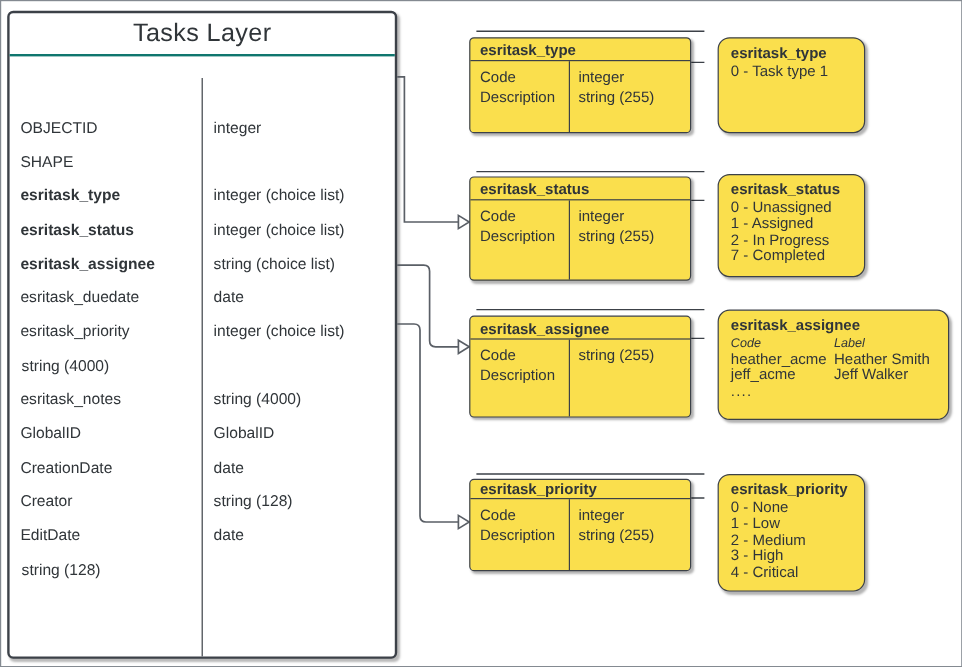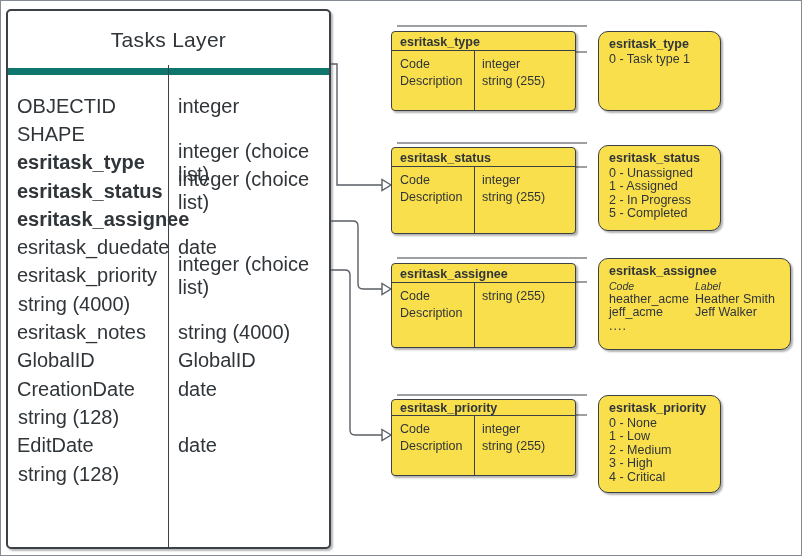--- a/index.html
+++ b/index.html
@@ -10,28 +10,28 @@
     font-family:"Liberation Sans","DejaVu Sans",sans-serif;color:#303539;
   }
 
   
   .main-table{
     position:absolute;left:5px;top:8px;width:325px;height:540px;
     background:#fff;border:2px solid #3c4148;border-radius:5px;
     box-shadow:2px 2px 2px rgba(0,0,0,.28);
   }
   .mt-title{
-    height:64px;border-bottom:7px solid #0f766e;
+    height:36px;border-bottom:2px solid #0f766e;
     display:flex;align-items:center;justify-content:center;
     font-size:21px;letter-spacing:.3px;
   }
   .mt-body{position:absolute;top:54px;left:0;right:0;bottom:0;}
   .mt-divider{position:absolute;left:160px;top:0;bottom:0;width:1.4px;background:#3c4148;}
   .mt-rows{padding-top:27px;}
-  .mt-row{display:flex;height:28.3px;align-items:center;font-size:20px;}
+  .mt-row{display:flex;height:28.3px;align-items:center;font-size:13px;}
   .mt-row .fname{width:160px;padding-left:9px;}
   .mt-row .ftype{flex:1;padding-left:10px;}
   .mt-row.bold .fname{font-weight:bold;}
 
   
   .def-table{
     position:absolute;left:390px;width:185px;
     background:#fadf4d;border:1.6px solid #3c4148;border-radius:4px;
     box-shadow:2px 2px 2px rgba(0,0,0,.3);
     display:flex;flex-direction:column;
@@ -82,20 +82,21 @@
         <div class="mt-row bold">
             <span class="fname">esritask_type</span>
             <span class="ftype">integer (choice list)</span>
           </div>
         <div class="mt-row bold">
             <span class="fname">esritask_status</span>
             <span class="ftype">integer (choice list)</span>
           </div>
         <div class="mt-row bold">
             <span class="fname">esritask_assignee</span>
+            <span class="ftype">string (choice list)</span>
           </div>
         <div class="mt-row">
             <span class="fname">esritask_duedate</span>
             <span class="ftype">date</span>
           </div>
         <div class="mt-row">
             <span class="fname">esritask_priority</span>
             <span class="ftype">integer (choice list)</span>
           </div>
         <div class="mt-row">
@@ -107,20 +108,21 @@
           </div>
         <div class="mt-row">
             <span class="fname">GlobalID</span>
             <span class="ftype">GlobalID</span>
           </div>
         <div class="mt-row">
             <span class="fname">CreationDate</span>
             <span class="ftype">date</span>
           </div>
         <div class="mt-row">
+            <span class="fname">Creator</span>
             <span class="ftype">string (128)</span>
           </div>
         <div class="mt-row">
             <span class="fname">EditDate</span>
             <span class="ftype">date</span>
           </div>
         <div class="mt-row">
             <span class="ftype">string (128)</span>
           </div>
       </div>
@@ -204,21 +206,21 @@
   <aside class="val-box" style="top:30px;height:80px;">
     <div class="vb-title">esritask_type</div>
     <div class="vb-line">0 - Task type 1</div>
   </aside>
 
   <aside class="val-box" style="top:144px;height:86px;">
     <div class="vb-title">esritask_status</div>
     <div class="vb-line">0 - Unassigned</div>
     <div class="vb-line">1 - Assigned</div>
     <div class="vb-line">2 - In Progress</div>
-    <div class="vb-line">5 - Completed</div>
+    <div class="vb-line">7 - Completed</div>
   </aside>
 
   <aside class="val-box wide" style="top:257px;height:92px;">
     <div class="vb-title">esritask_assignee</div>
     <div class="vb-grid">
       <span class="i">Code</span>
       <span class="i">Label</span>
       <span>heather_acme</span>
       <span>Heather Smith</span>
       <span>jeff_acme</span>

